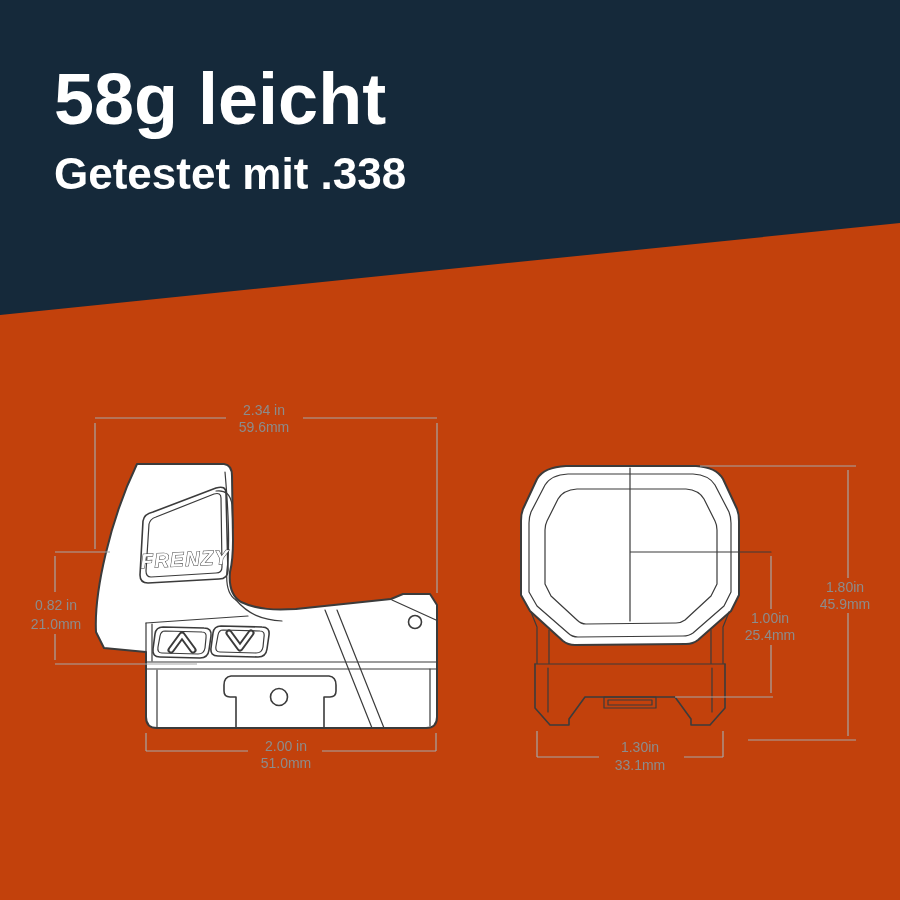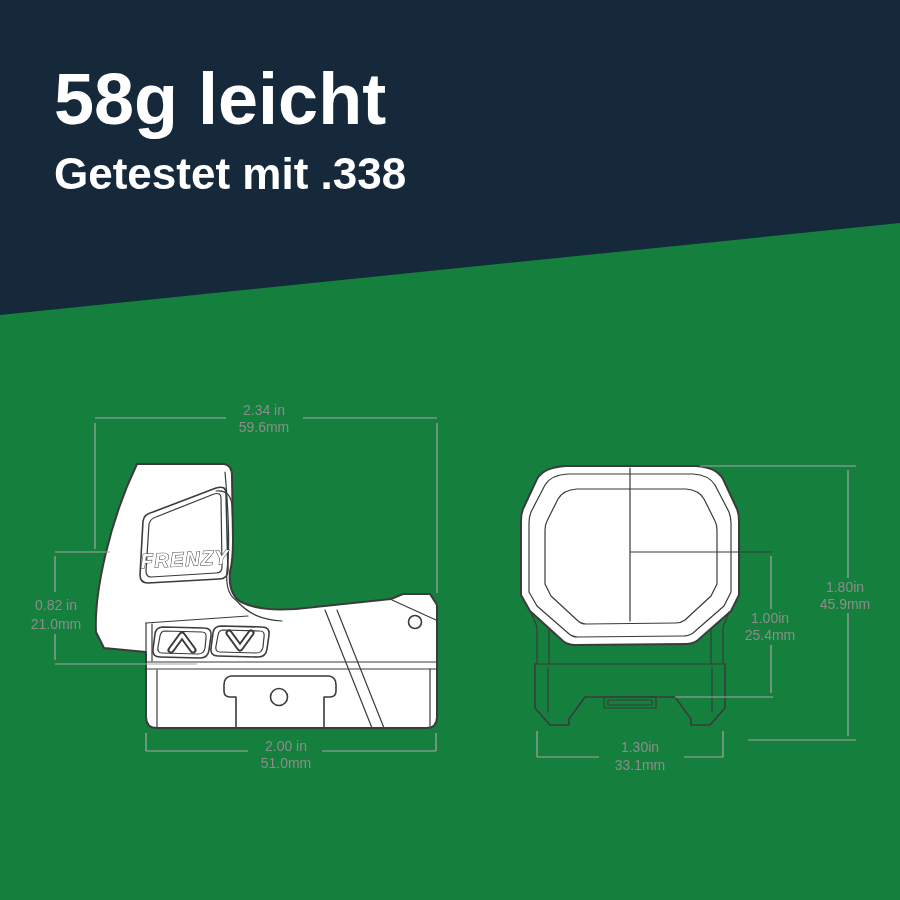--- a/index.html
+++ b/index.html
@@ -1,16 +1,16 @@
 <!DOCTYPE html>
 <html><head>
 <meta charset="utf-8">
 <style>
   html,body{margin:0;padding:0;background:#fff;}
-  #stage{position:relative;width:900px;height:900px;background:#15803d;overflow:hidden;
+  #stage{position:relative;width:900px;height:900px;background:#c2410c;overflow:hidden;
          font-family:"Liberation Sans", sans-serif;}
   svg{display:block;}
   .hdr-title{font:bold 72px "Liberation Sans", sans-serif;letter-spacing:0px;}
   .hdr-sub{font:bold 44px "Liberation Sans", sans-serif;letter-spacing:0px;}
   .obj{fill:none;stroke:#3b3b3b;stroke-width:1.6;stroke-linejoin:round;stroke-linecap:round;}
   .obj-fill{fill:#ffffff;stroke:#3b3b3b;stroke-width:2;stroke-linejoin:round;}
   .obj-thin{fill:none;stroke:#3b3b3b;stroke-width:1.2;stroke-linejoin:round;stroke-linecap:round;}
   .dim{fill:none;stroke:#a6a6a6;stroke-width:1.2;stroke-linecap:butt;}
   .dim-text{font:14px "Liberation Sans", sans-serif;fill:#8c8c8c;}
   .mid{text-anchor:middle;}

